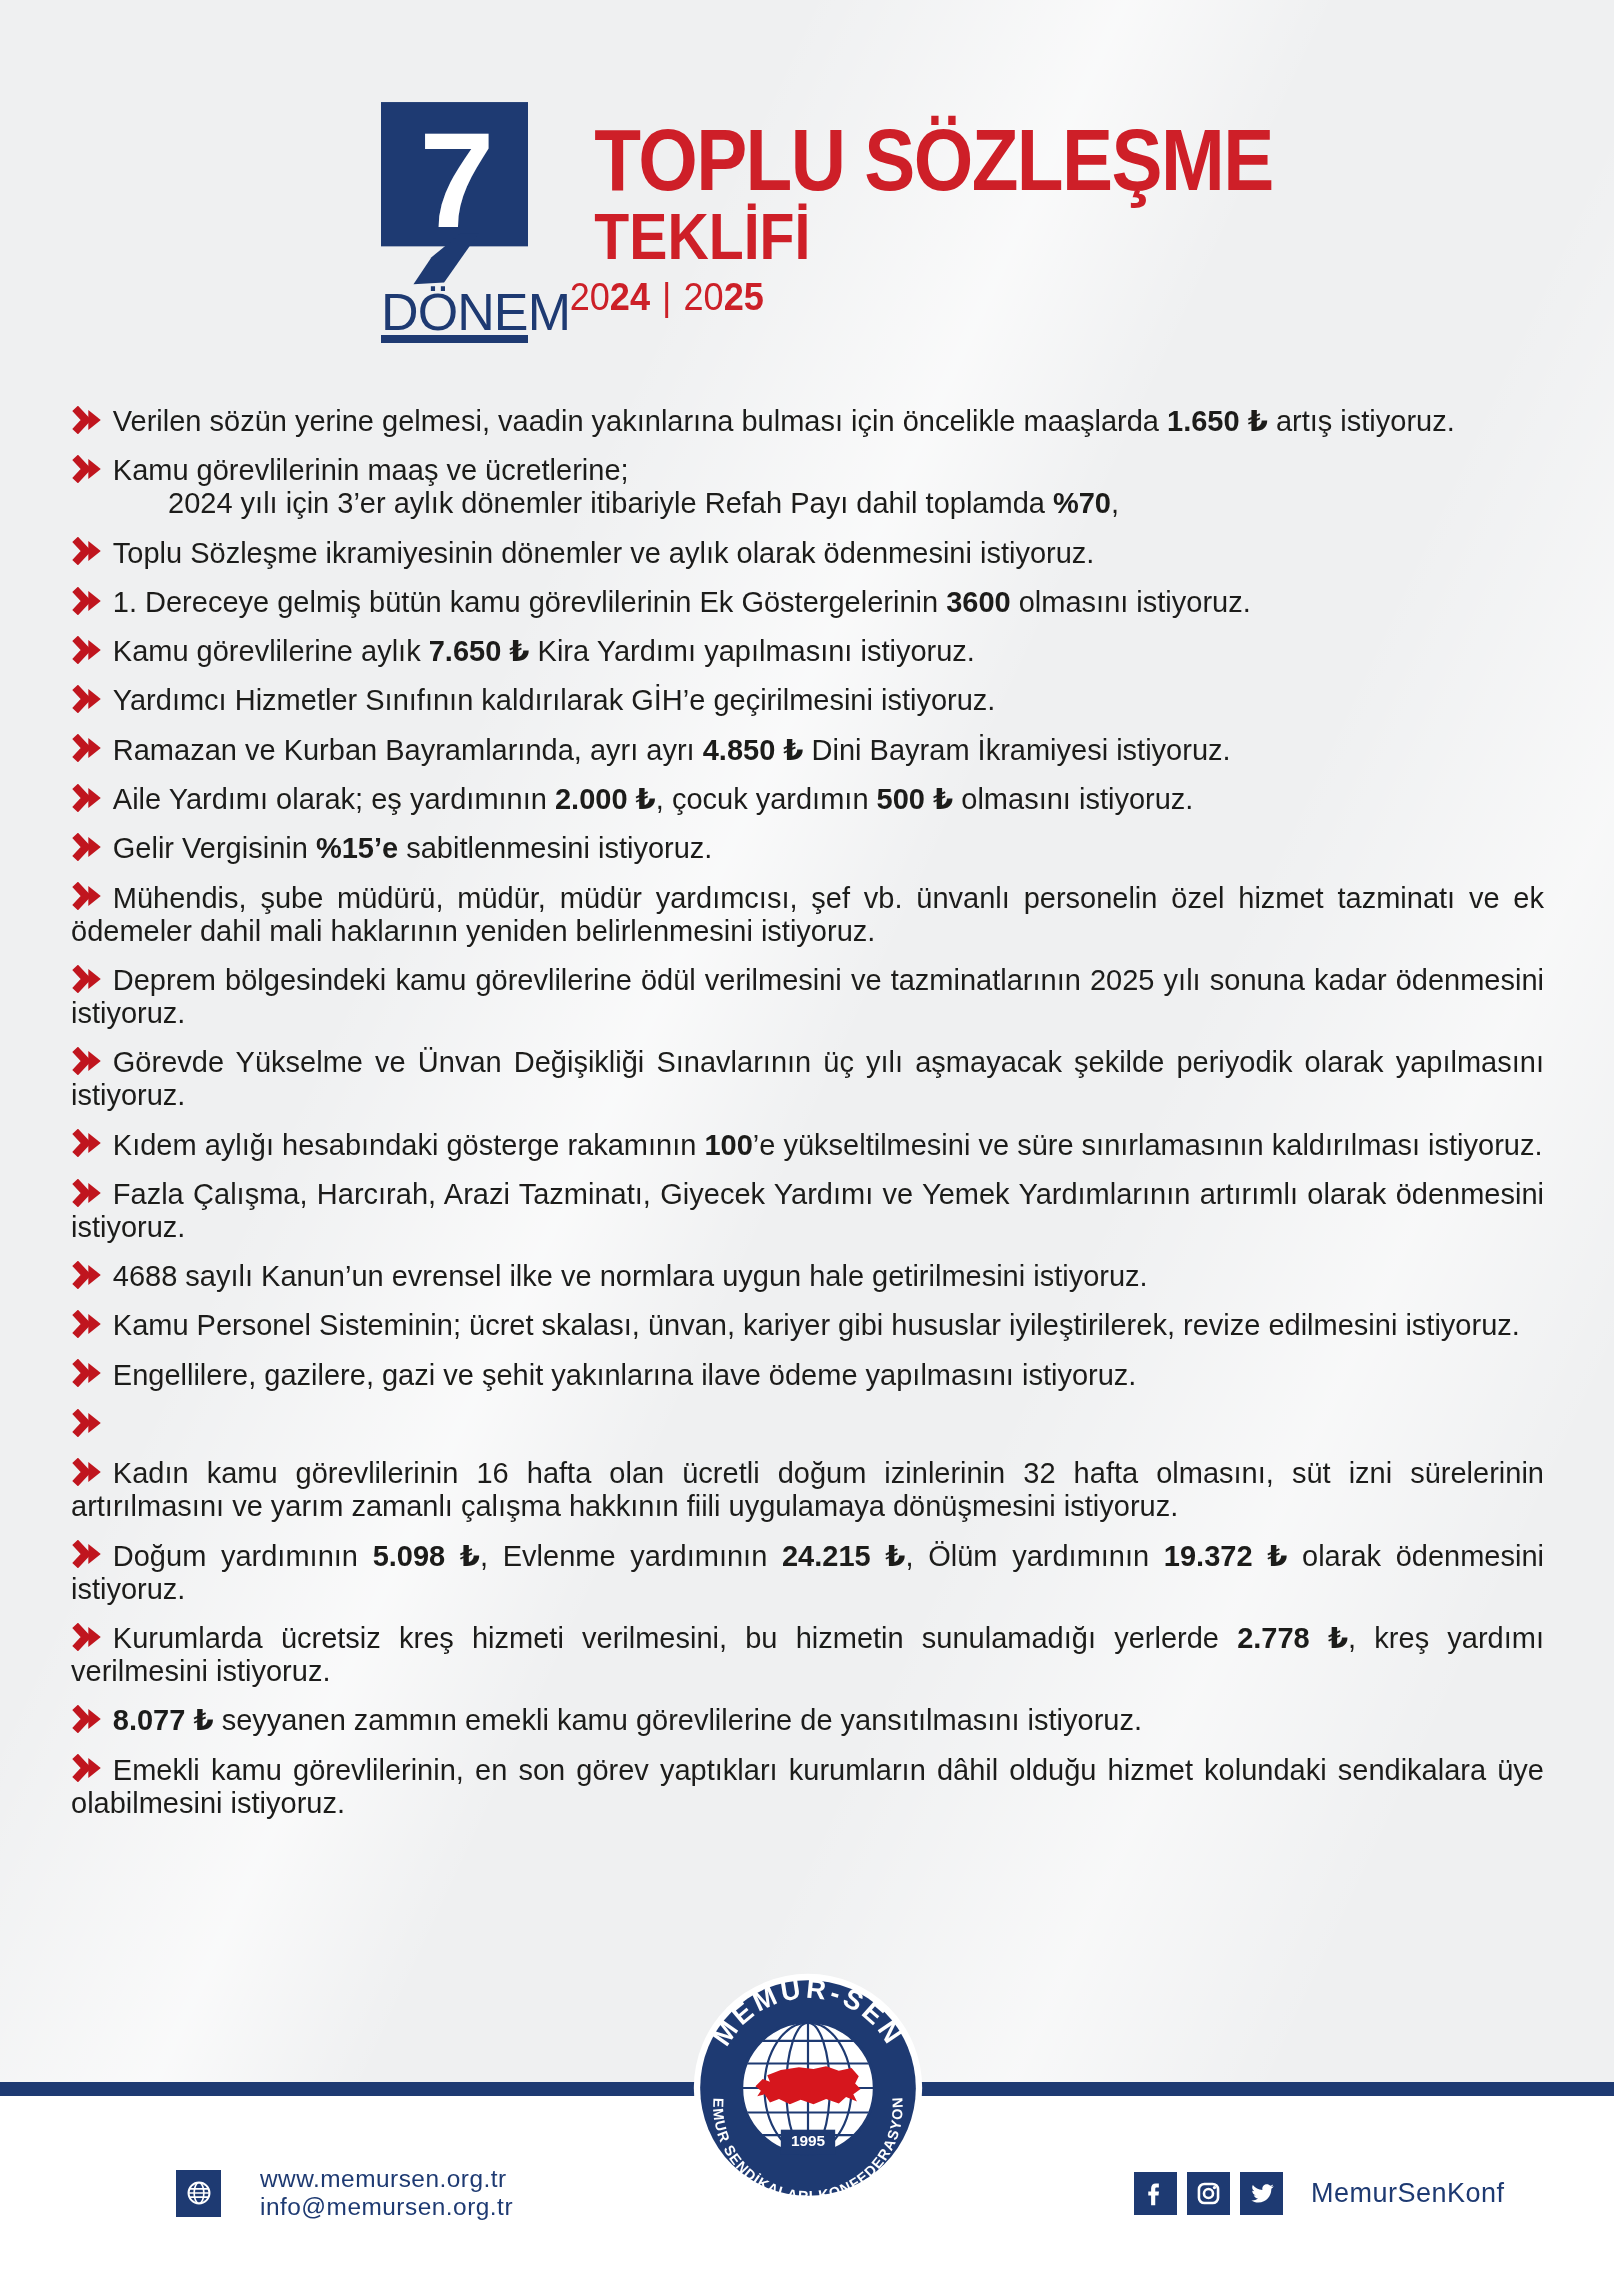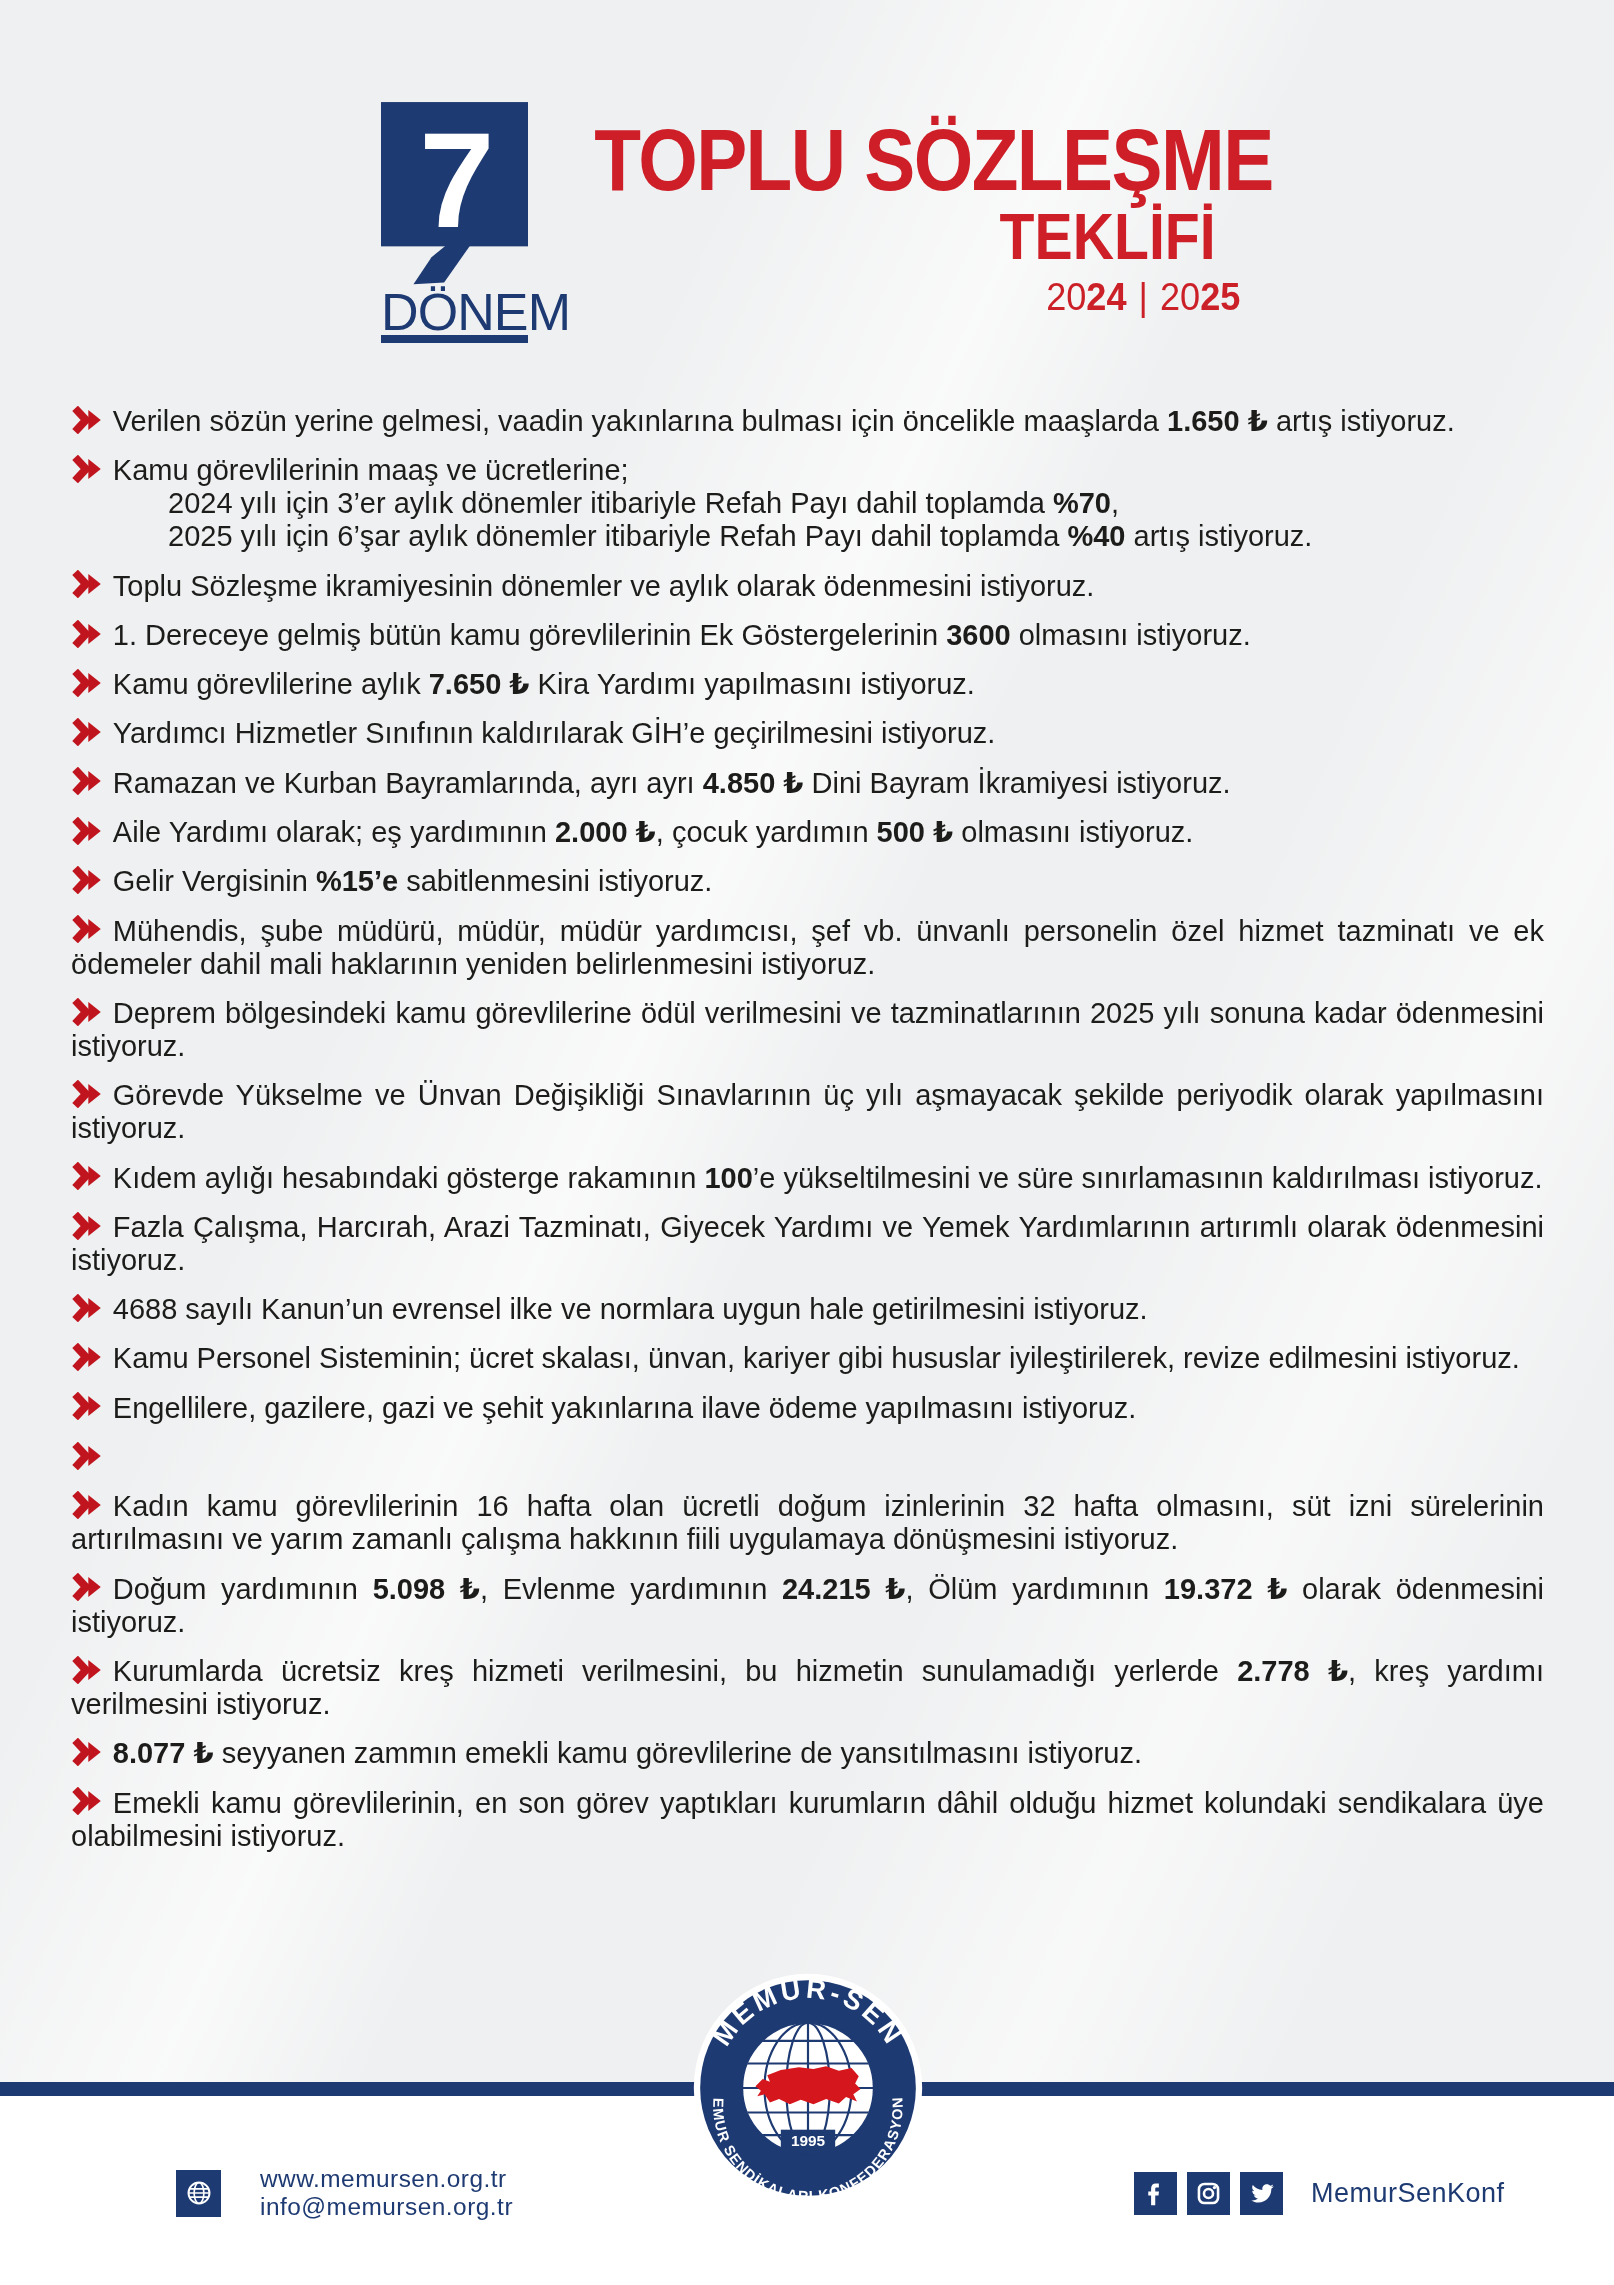--- a/index.html
+++ b/index.html
@@ -17,21 +17,21 @@
   
   .header { position:relative; height:405px; }
   .logo-block { position:absolute; left:381px; top:102px; width:147px; }
   .logo-block svg { display:block; }
   .donem {
     margin-top:3.6px; font-size:52px; font-weight:400; letter-spacing:-0.9px;
     color:#1e3a72; text-align:center; line-height:42px; width:147px;
   }
   .donem-underline { margin-top:2.7px; width:147px; height:8.1px; background:#1e3a72; }
 
-  .title-block { position:absolute; left:552px; top:119px; width:706px; text-align:right; color:#ce1f28; }
+  .title-block { position:absolute; left:552px; top:119px; width:706px; text-align:left; color:#ce1f28; }
   .title1 {
     font-size:87px; font-weight:700; line-height:81px; letter-spacing:-1.8px;
     white-space:nowrap; transform:scaleX(.88); transform-origin:center;
   }
   .title2 {
     font-size:65px; font-weight:700; line-height:65px; margin-top:3.6px; letter-spacing:0;
     transform:scaleX(.88); transform-origin:center;
   }
   .years {
     font-size:38px; line-height:38px; margin-top:9px; font-weight:400;
@@ -93,21 +93,21 @@
 
   <main class="demands">
     <div class="item"><span class="arrow"><svg viewBox="0 0 38 36">
             <polyline points="5,3 19,18 5,33" fill="none" stroke="#c0151e" stroke-width="10"></polyline>
             <polygon points="22,5 38,18 22,31" fill="#c0151e"></polygon>
           </svg></span><span class="runs"><span>Verilen sözün yerine gelmesi, vaadin yakınlarına bulması için öncelikle maaşlarda </span><b>1.650 ₺</b><span> artış istiyoruz.</span></span></div>
 
     <div class="item"><span class="arrow"><svg viewBox="0 0 38 36">
             <polyline points="5,3 19,18 5,33" fill="none" stroke="#c0151e" stroke-width="10"></polyline>
             <polygon points="22,5 38,18 22,31" fill="#c0151e"></polygon>
-          </svg></span><span class="runs"><span>Kamu görevlilerinin maaş ve ücretlerine;</span></span><div class="subline"><span>2024 yılı için 3’er aylık dönemler itibariyle Refah Payı dahil toplamda </span><b>%70</b><span>,</span></div><div class="subline"><span>2025 yılı için 6’şar aylık dönemler itibariyle Refah Payı dahil toplamda </span><b>%40</b><span> artış istiyoruz.</span></div></div>
+          </svg></span><span class="runs"><span>Kamu görevlilerinin maaş ve ücretlerine;</span></span><div class="subline"><span>2024 yılı için 3’er aylık dönemler itibariyle Refah Payı dahil toplamda </span><b>%70</b><span>,</span></div></div>
 
     <div class="item"><span class="arrow"><svg viewBox="0 0 38 36">
             <polyline points="5,3 19,18 5,33" fill="none" stroke="#c0151e" stroke-width="10"></polyline>
             <polygon points="22,5 38,18 22,31" fill="#c0151e"></polygon>
           </svg></span><span class="runs"><span>Toplu Sözleşme ikramiyesinin dönemler ve aylık olarak ödenmesini istiyoruz.</span></span></div>
 
     <div class="item"><span class="arrow"><svg viewBox="0 0 38 36">
             <polyline points="5,3 19,18 5,33" fill="none" stroke="#c0151e" stroke-width="10"></polyline>
             <polygon points="22,5 38,18 22,31" fill="#c0151e"></polygon>
           </svg></span><span class="runs"><span>1. Dereceye gelmiş bütün kamu görevlilerinin Ek Göstergelerinin </span><b>3600</b><span> olmasını istiyoruz.</span></span></div>

